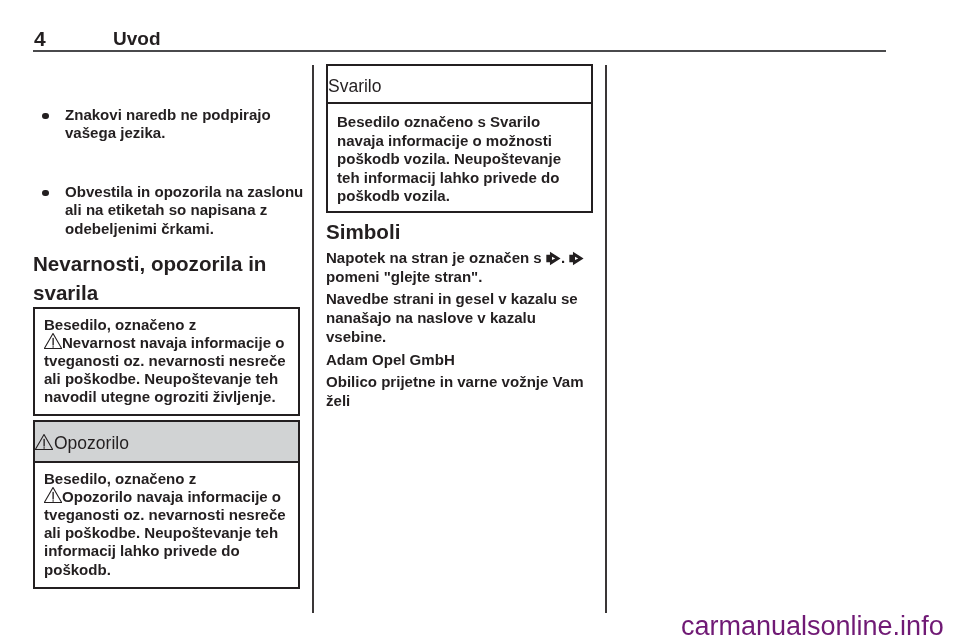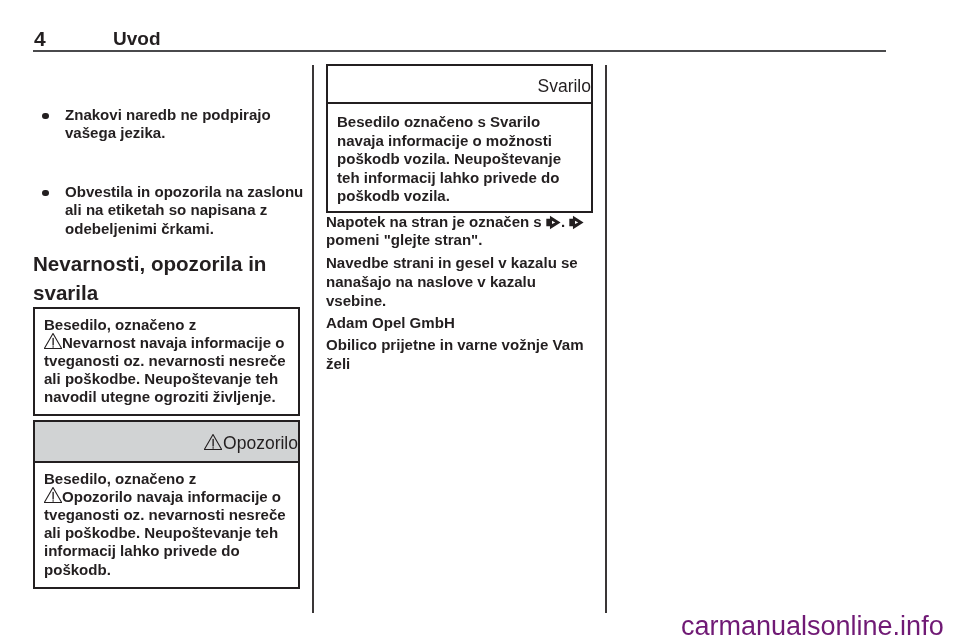--- a/index.html
+++ b/index.html
@@ -23,21 +23,21 @@
 .bullet-row{position:relative;padding-left:32px;margin-bottom:0.5px;font-size:15.05px;line-height:18.6px;font-weight:bold;margin-top:40px;}
 .bullet-row .btxt{display:block;white-space:pre;}
 .bullet-row .dot{position:absolute;left:9px;top:7px;width:6.5px;height:6.5px;border-radius:50%;background:#231f20;}
 
 h2.sec{font-size:20.6px;font-weight:bold;line-height:29px;margin:10.2px 0 0px 0;white-space:pre-line;}
 #colR h2.sec{font-size:20.6px;line-height:22px;margin:8.5px 0 6px 0;}
 .caution-lines{white-space:pre;}
 
 .box{border:2.5px solid #231f20;margin-bottom:3.5px;width:267px;box-sizing:border-box;}
 #colR .box{margin-bottom:0;}
-.box-hd{border-bottom:2.5px solid #231f20;text-align:right;font-size:17.5px;line-height:21px;height:41px;box-sizing:border-box;padding-top:11.5px;background:#d1d3d4;}
+.box-hd{border-bottom:2.5px solid #231f20;text-align:left;font-size:17.5px;line-height:21px;height:41px;box-sizing:border-box;padding-top:11.5px;background:#d1d3d4;}
 .box-hd.plain{background:#ffffff;}
 .box-bd{padding:9px 8px 6px 9px;font-size:15.05px;line-height:18.6px;font-weight:bold;}
 #colL .box-bd{padding-top:7px;padding-bottom:8px;line-height:18.15px;}
 #colR .box-hd{height:38px;padding-top:10px;}
 #colR .box-bd{padding-top:9px;padding-bottom:5px;line-height:18.5px;}
 .bline{white-space:nowrap;height:18.15px;}
 #colL .bline .tri-sm svg{position:absolute;}
 #colL .bline{position:relative;}
 #colL .bline .tri-sm{position:relative;display:inline-block;width:18px;height:1px;vertical-align:baseline;}
 #colL .bline .tri-sm svg{left:0;top:-14.3px;}
@@ -114,20 +114,21 @@
   <div class="col" id="colR">
     <div class="box">
       <div class="box-hd plain"><span>Svarilo</span></div>
       <div class="box-bd caution-lines">Besedilo označeno s Svarilo
 navaja informacije o možnosti
 poškodb vozila. Neupoštevanje
 teh informacij lahko privede do
 poškodb vozila.</div>
     </div>
 
+    <h2 class="sec">Simboli</h2>
     <p class="rp">Napotek na stran je označen s <svg viewBox="0 0 14 14" width="15" height="15" class="arw">
           <path d="M0.3 3.6 L3.7 3.6 L3.7 0.6 L13.6 7.0 L3.7 13.4 L3.7 10.4 L0.3 10.4 Z" fill="#231f20"></path>
           <path d="M5.6 5.3 L8.6 6.9 L5.6 8.5 Z" fill="#ffffff"></path>
         </svg>. <svg viewBox="0 0 14 14" width="15" height="15" class="arw">
           <path d="M0.3 3.6 L3.7 3.6 L3.7 0.6 L13.6 7.0 L3.7 13.4 L3.7 10.4 L0.3 10.4 Z" fill="#231f20"></path>
           <path d="M5.6 5.3 L8.6 6.9 L5.6 8.5 Z" fill="#ffffff"></path>
         </svg>
 pomeni "glejte stran".</p>
     <p class="rp">Navedbe strani in gesel v kazalu se
 nanašajo na naslove v kazalu

